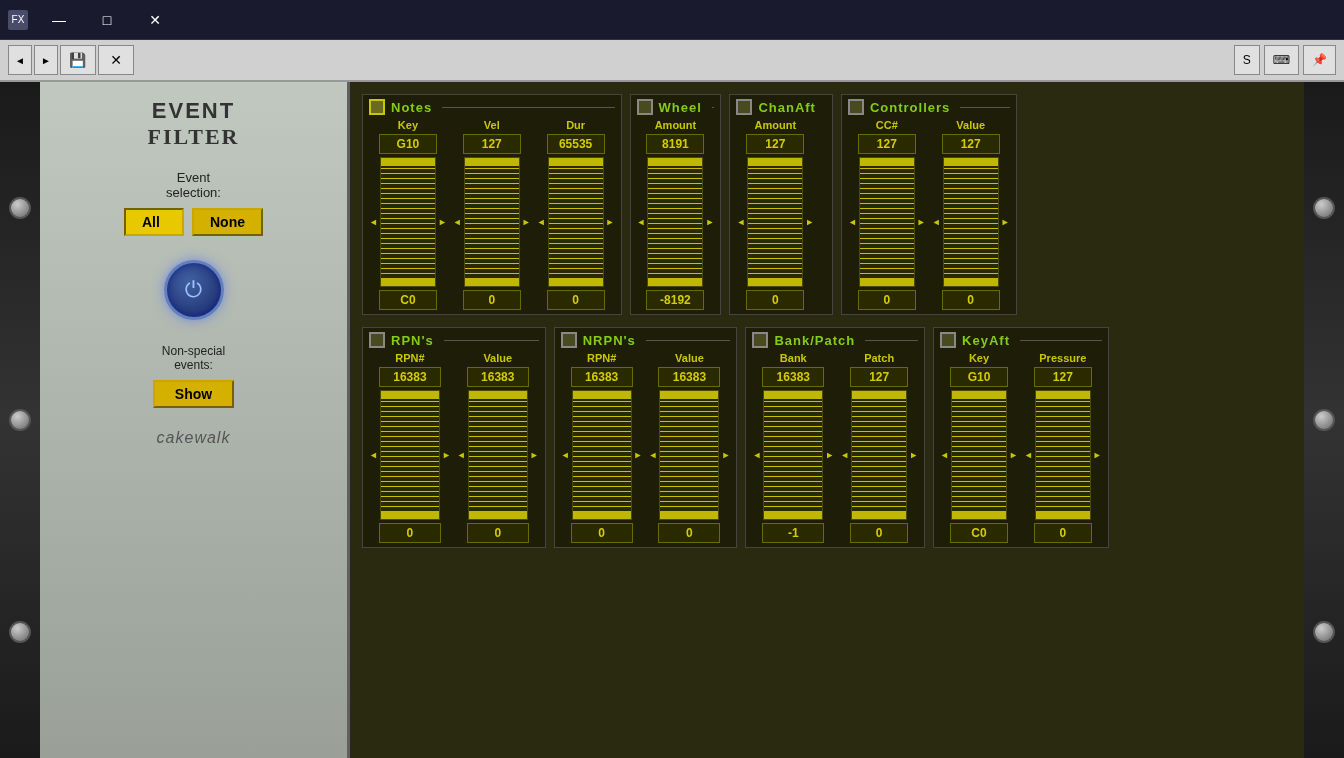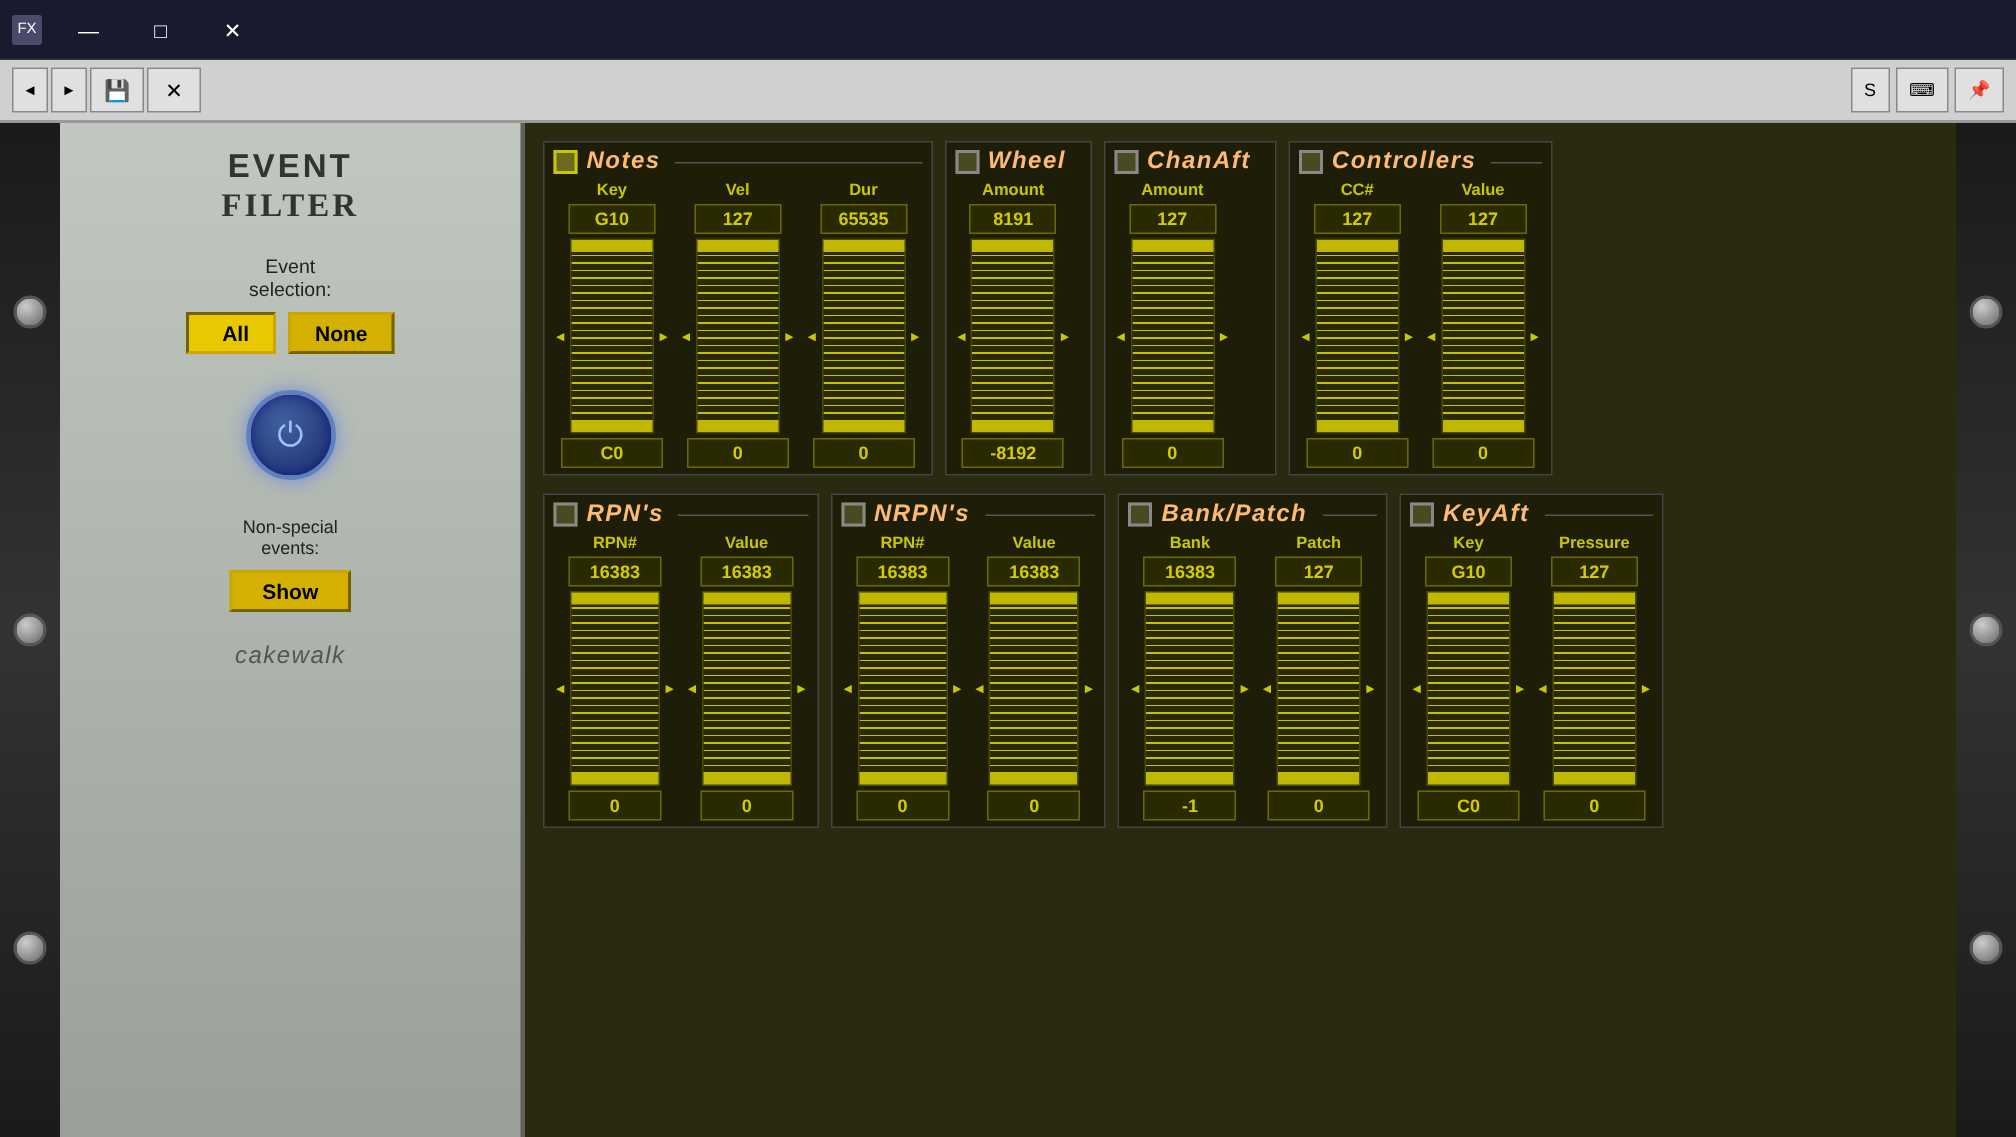--- a/index.html
+++ b/index.html
@@ -54,21 +54,21 @@
       border-right: 3px solid #606060;
     }
     .plugin-title { text-align: center; margin-bottom: 20px; }
     .plugin-title-line1 { font-size: 22px; font-weight: bold; color: #333; letter-spacing: 2px; }
     .plugin-title-line2 { font-size: 22px; font-weight: bold; color: #333; letter-spacing: 2px; font-family: Liberation Serif, serif; }
     .event-selection-label { font-size: 13px; color: #222; text-align: center; margin-bottom: 8px; }
     .event-sel-buttons { display: flex; gap: 8px; margin-bottom: 24px; }
     .event-sel-btn {
       padding: 4px 16px; font-size: 14px; font-weight: bold; cursor: pointer;
       border: 2px outset #c8a800; background: #d4b000; color: #000;
-      min-width: 60px; text-align: right;
+      min-width: 60px; text-align: left;
     }
     .event-sel-btn.active { background: #e8c800; border: 2px inset #c8a800; }
     .power-btn-area { margin-bottom: 24px; }
     .power-btn {
       width: 60px; height: 60px; border-radius: 50%; background: radial-gradient(circle at 40% 35%, #4060a0, #1a2a6a);
       border: 3px solid #6080c0; cursor: pointer; display: flex; align-items: center; justify-content: center;
       box-shadow: 0 0 12px #4060ff88, inset 0 0 8px #00008888;
     }
     .power-icon { font-size: 22px; color: #a0c0ff; }
     .non-special-label { font-size: 12px; color: #222; text-align: center; margin-bottom: 8px; }
@@ -96,21 +96,21 @@
 
     
     .section-block {
       display: flex; flex-direction: column; background: #1e1e08;
       border: 1px solid #444; padding: 4px 6px;
     }
     .section-header { display: flex; align-items: center; gap: 6px; margin-bottom: 4px; }
     .section-checkbox {
       width: 16px; height: 16px; background: #4a4a20; border: 2px solid #888; cursor: pointer; flex-shrink: 0;
     }
-    .section-title { color: #fdba74; font-size: 16px; font-weight: bold; letter-spacing: 1px; font-style: italic; }
+    .section-title { color: #84cc16; font-size: 13px; font-weight: bold; letter-spacing: 1px; }
     .section-divider { flex: 1; height: 1px; background: #555; margin-left: 4px; }
 
     .columns-area { display: flex; gap: 6px; }
     .column { display: flex; flex-direction: column; align-items: center; gap: 3px; }
     .col-label { color: #c8c800; font-size: 11px; font-weight: bold; text-align: center; }
     .value-display {
       background: #2a2a00; border: 1px solid #6a6a00; color: #d4cc00;
       font-size: 12px; font-weight: bold; text-align: center; padding: 2px 4px;
       width: 58px; min-height: 18px;
     }
@@ -123,21 +123,21 @@
     .slider-thumb {
       width: 100%; height: 8px; background: #c0b800; position: absolute; bottom: 0;
       cursor: grab;
     }
     .slider-thumb-top {
       width: 100%; height: 8px; background: #c0b800; position: absolute; top: 0;
     }
     .bottom-value {
       background: #2a2a00; border: 1px solid #6a6a00; color: #d4cc00;
       font-size: 12px; font-weight: bold; text-align: center; padding: 2px 4px;
-      width: 68px; min-height: 18px;
+      width: 58px; min-height: 18px;
     }
 
     
     .side-rail {
       width: 40px; background: linear-gradient(to bottom, #1a1a1a, #333, #1a1a1a);
       display: flex; flex-direction: column; align-items: center; justify-content: space-around;
       padding: 20px 0;
     }
   </style>
 </head>

